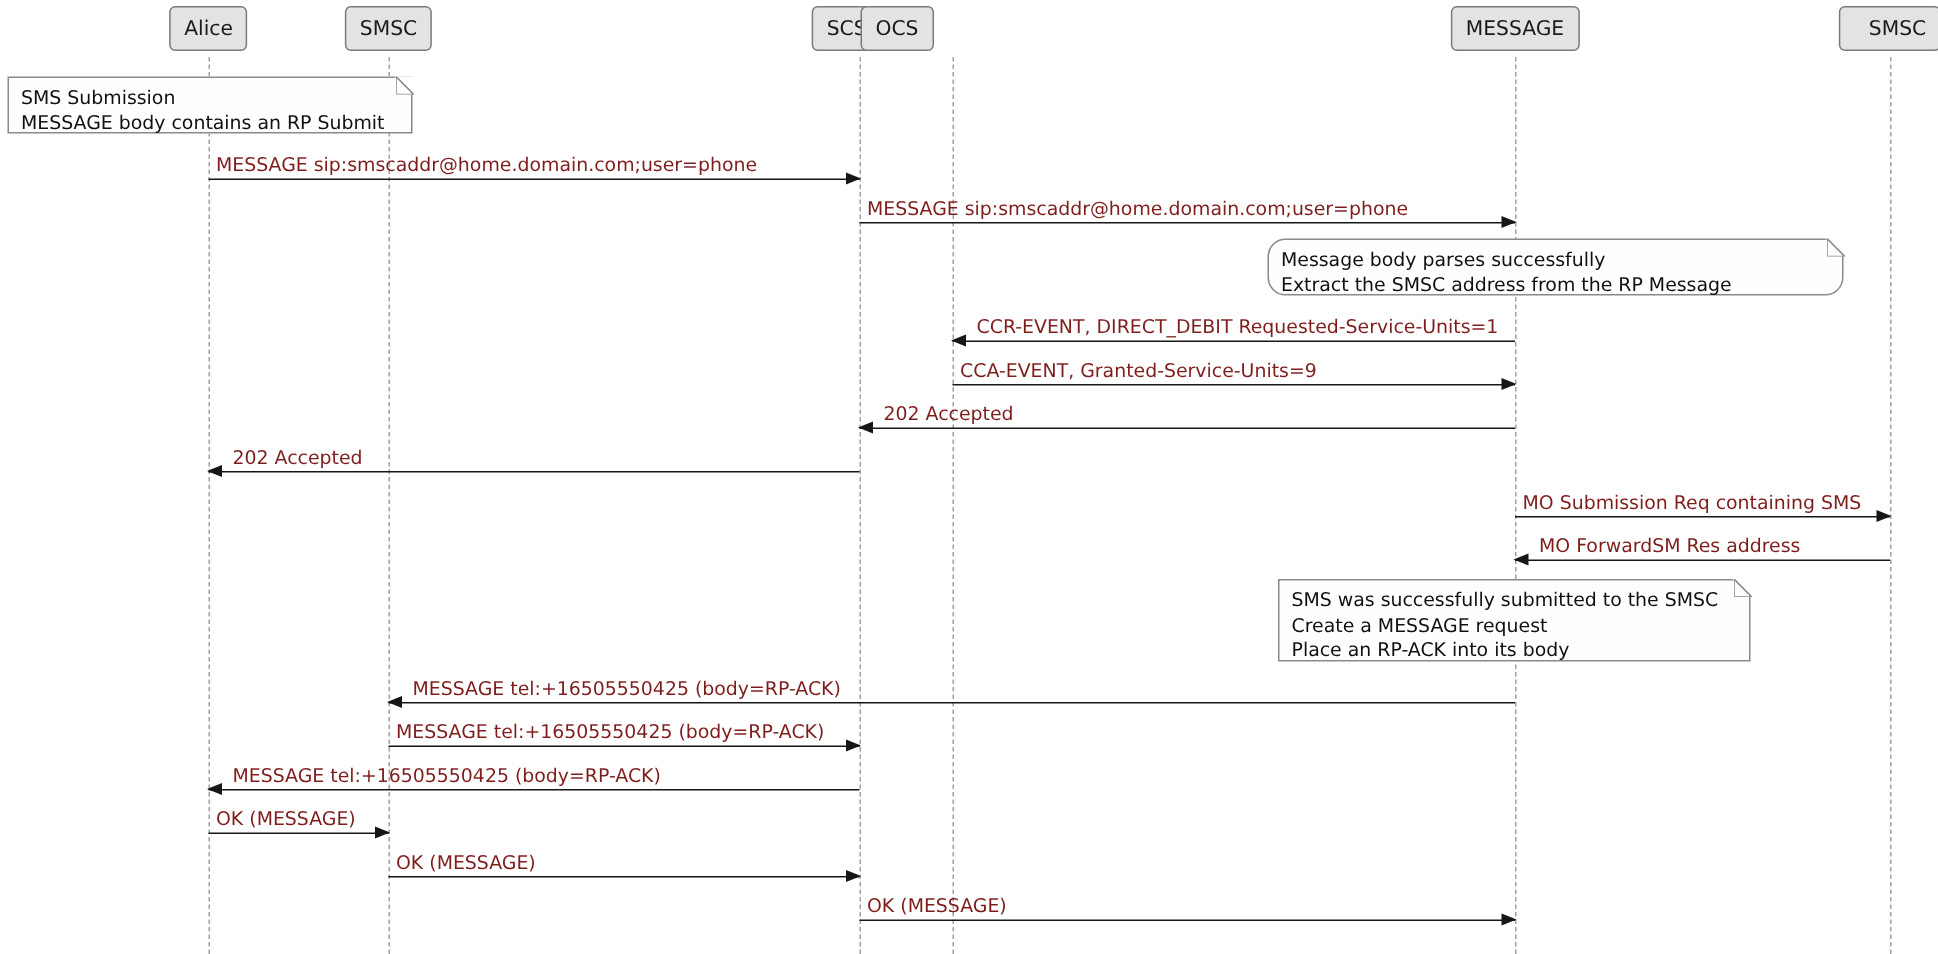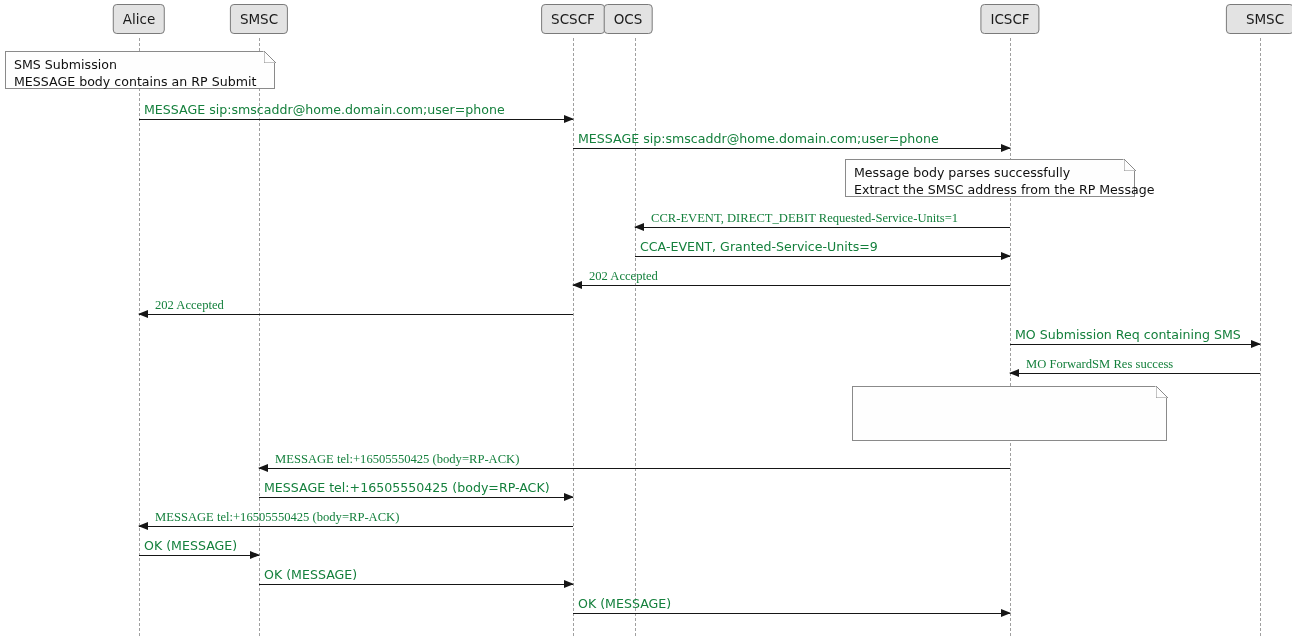--- a/index.html
+++ b/index.html
@@ -102,45 +102,45 @@
   .msg.left .head {
     left: -1px;
     border-top: 4.5px solid transparent;
     border-bottom: 4.5px solid transparent;
     border-right: 10px solid #161616;
   }
   .msg .label {
     position: absolute;
     bottom: 2px;
     font-size: 12.6px;
-    color: #15803d;
+    color: #7f1d1d;
     white-space: nowrap;
     line-height: 14px;
   }
   .msg.right .label { left: 5px; }
-  .msg.left  .label { left: 16px; font-family: Liberation Serif, serif; }
+  .msg.left  .label { left: 16px; }
 </style>
 </head>
 <body>
 
 <div id="diagram">
   <div id="lifelines">
       <div class="lifeline" style="left: 139px;"></div>
       <div class="lifeline" style="left: 259px;"></div>
       <div class="lifeline" style="left: 573px;"></div>
       <div class="lifeline" style="left: 635px;"></div>
       <div class="lifeline" style="left: 1010px;"></div>
       <div class="lifeline" style="left: 1260px;"></div>
     </div>
   <div id="participants">
       <div class="participant" style="left: 139px; text-align: center;">Alice</div>
       <div class="participant" style="left: 259px;">SMSC</div>
       <div class="participant" style="left: 573px;">SCSCF</div>
-      <div class="participant" style="left: 628px;">OCS</div>
-      <div class="participant" style="left: 1010px;">ICSCF</div>
+      <div class="participant" style="left: 598px;">OCS</div>
+      <div class="participant" style="left: 1010px;">MESSAGE</div>
       <div class="participant" style="left: 1260px; padding-left: 19px;">SMSC</div>
     </div>
   <div id="messages">
       <div class="msg right" style="left: 139px; width: 434px; top: 119px;">
         <div class="line"></div>
         <div class="head"></div>
         <div class="label">MESSAGE sip:smscaddr@home.domain.com;user=phone</div>
       </div>
       <div class="msg right" style="left: 573px; width: 437px; top: 148px;">
         <div class="line"></div>
@@ -168,21 +168,21 @@
         <div class="label">202 Accepted</div>
       </div>
       <div class="msg right" style="left: 1010px; width: 250px; top: 344px;">
         <div class="line"></div>
         <div class="head"></div>
         <div class="label">MO Submission Req containing SMS</div>
       </div>
       <div class="msg left" style="left: 1010px; width: 250px; top: 373px;">
         <div class="line"></div>
         <div class="head"></div>
-        <div class="label">MO ForwardSM Res success</div>
+        <div class="label">MO ForwardSM Res address</div>
       </div>
       <div class="msg left" style="left: 259px; width: 751px; top: 468px;">
         <div class="line"></div>
         <div class="head"></div>
         <div class="label">MESSAGE tel:+16505550425 (body=RP-ACK)</div>
       </div>
       <div class="msg right" style="left: 259px; width: 314px; top: 497px;">
         <div class="line"></div>
         <div class="head"></div>
         <div class="label">MESSAGE tel:+16505550425 (body=RP-ACK)</div>
@@ -209,27 +209,29 @@
       </div>
     </div>
   <div id="notes">
       <div class="note" style="left: 5px; top: 51px; width: 270px; height: 38px;"><div>SMS Submission
 MESSAGE body contains an RP Submit</div><div class="foldcut"></div><div class="fold" style="width: 11px; height: 11px; background: transparent; border-left: none; border-bottom: none;"><svg width="12" height="12" style="display:block">
             <polygon points="0,0 12,12 0,12" fill="#fefefe" stroke="#8a8a8a" stroke-width="1"></polygon>
             <polygon points="0,0 12,0 12,12" fill="#ffffff" stroke="none"></polygon>
             <line x1="0" y1="0" x2="12" y2="12" stroke="#8a8a8a" stroke-width="1"></line>
             <line x1="12" y1="12" x2="0" y2="12" stroke="#8a8a8a" stroke-width="0"></line>
           </svg></div></div>
-      <div class="note" style="left: 845px; top: 159px; width: 290px; height: 38px;"><div>Message body parses successfully
+      <div class="note" style="left: 845px; top: 159px; width: 384px; height: 38px; border-radius: 12px;"><div>Message body parses successfully
 Extract the SMSC address from the RP Message</div><div class="foldcut"></div><div class="fold" style="width: 11px; height: 11px; background: transparent; border-left: none; border-bottom: none;"><svg width="12" height="12" style="display:block">
             <polygon points="0,0 12,12 0,12" fill="#fefefe" stroke="#8a8a8a" stroke-width="1"></polygon>
             <polygon points="0,0 12,0 12,12" fill="#ffffff" stroke="none"></polygon>
             <line x1="0" y1="0" x2="12" y2="12" stroke="#8a8a8a" stroke-width="1"></line>
             <line x1="12" y1="12" x2="0" y2="12" stroke="#8a8a8a" stroke-width="0"></line>
           </svg></div></div>
-      <div class="note" style="left: 852px; top: 386px; width: 315px; height: 55px;"><div class="foldcut"></div><div class="fold" style="width: 11px; height: 11px; background: transparent; border-left: none; border-bottom: none;"><svg width="12" height="12" style="display:block">
+      <div class="note" style="left: 852px; top: 386px; width: 315px; height: 55px;"><div>SMS was successfully submitted to the SMSC
+Create a MESSAGE request
+Place an RP-ACK into its body</div><div class="foldcut"></div><div class="fold" style="width: 11px; height: 11px; background: transparent; border-left: none; border-bottom: none;"><svg width="12" height="12" style="display:block">
             <polygon points="0,0 12,12 0,12" fill="#fefefe" stroke="#8a8a8a" stroke-width="1"></polygon>
             <polygon points="0,0 12,0 12,12" fill="#ffffff" stroke="none"></polygon>
             <line x1="0" y1="0" x2="12" y2="12" stroke="#8a8a8a" stroke-width="1"></line>
             <line x1="12" y1="12" x2="0" y2="12" stroke="#8a8a8a" stroke-width="0"></line>
           </svg></div></div>
     </div>
 </div>
 
 </body></html>

